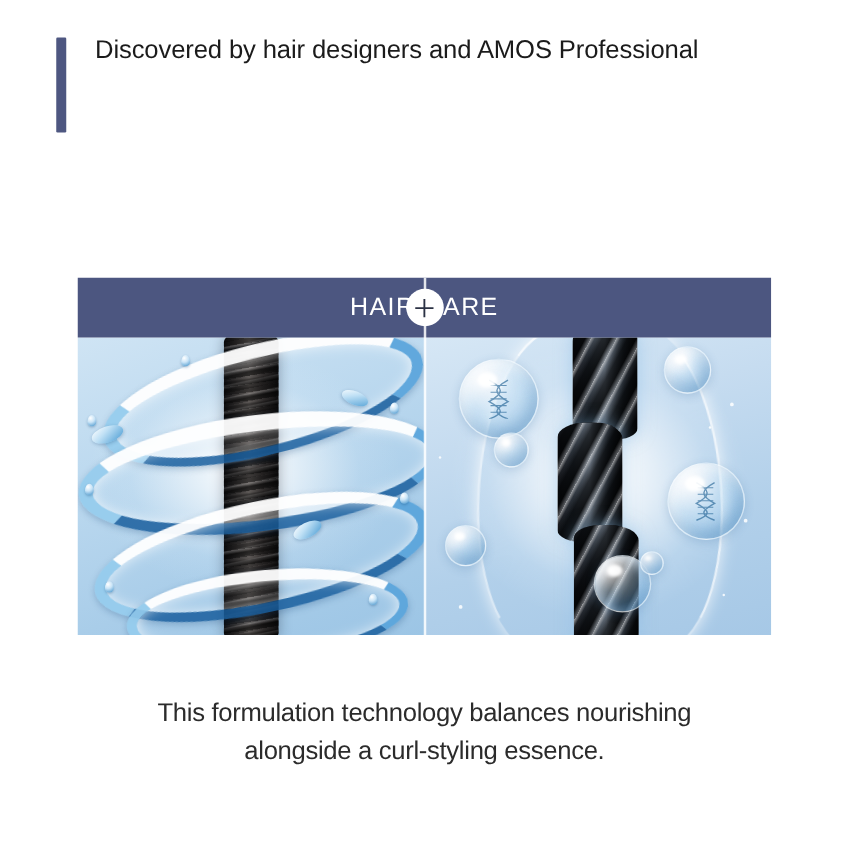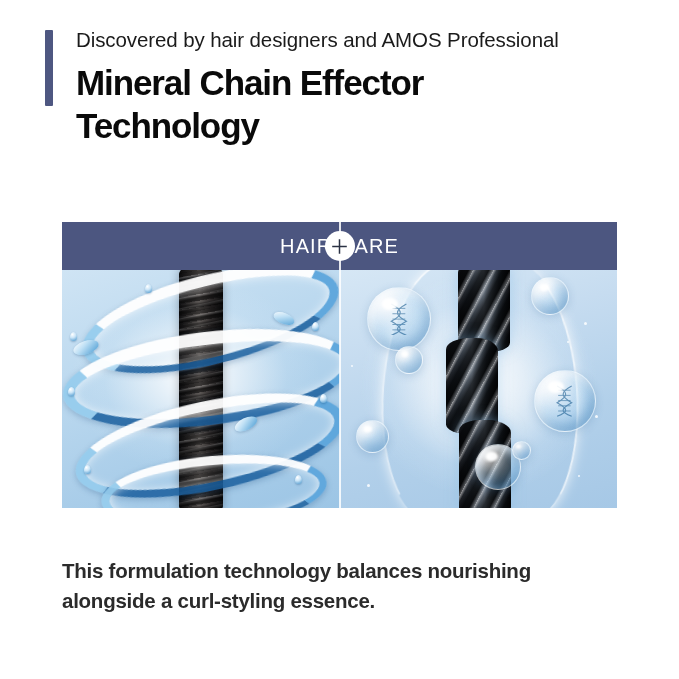--- a/index.html
+++ b/index.html
@@ -299,40 +299,39 @@
     border-radius: 50%;
     filter: blur(0.3px);
   }
 
   
   .caption {
     position: absolute;
     left: 62px;
     top: 556px;
     width: 555px;
-    text-align: left;
+    text-align: center;
     font-family: "Liberation Sans", sans-serif;
     font-size: 20.5px;
-    font-weight: 700;
+    font-weight: 400;
     color: #2b2b2b;
     line-height: 30px;
     letter-spacing: -0.25px;
   }
   .caption-line { display: block; }
 </style>
 </head>
 <body>
 
 <div class="page">
 
   <div class="header">
     <div class="accent-bar"></div>
     <div class="header-text">
       <div class="eyebrow">Discovered by hair designers and AMOS Professional</div>
-      <div class="headline">Mineral Chain Effector Technology</div>
     </div>
   </div>
 
   <div class="figure">
 
     <div class="banner">
       <div class="banner-half">
         <span class="banner-label">HAIR CARE</span>
       </div>
     </div>

